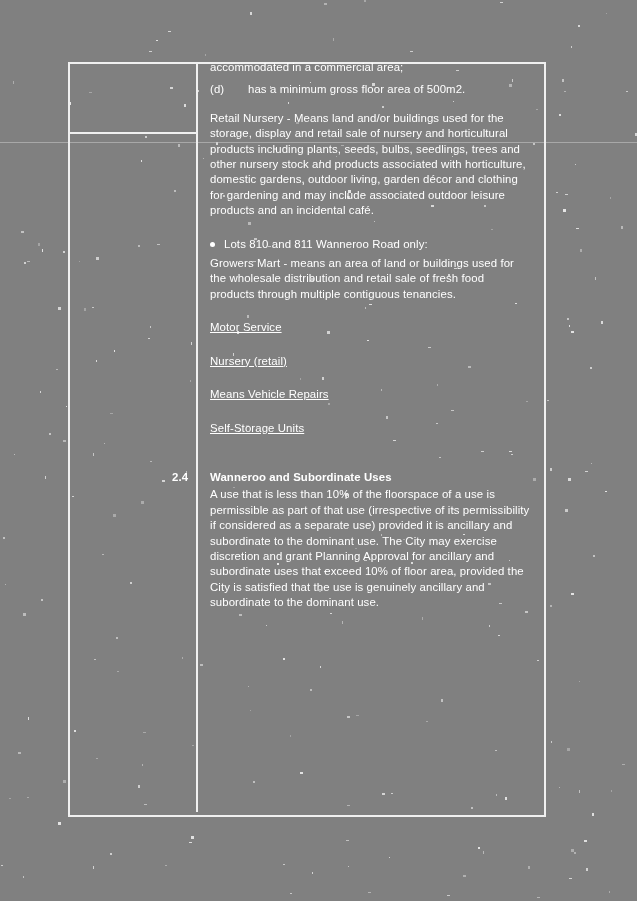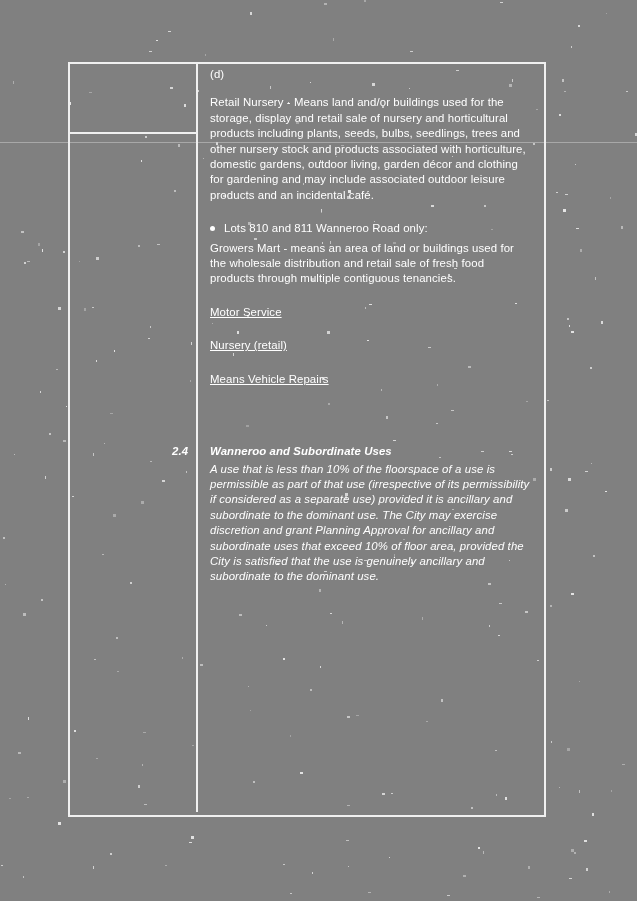--- a/index.html
+++ b/index.html
@@ -106,22 +106,21 @@
     left: 0;
     top: 5px;
     width: 5px;
     height: 5px;
     border-radius: 50%;
     background: #ffffff;
   }
 
   .numbered {
     position: relative;
-    margin-top: 32px;
-    font-style: italic;
+    margin-top: 16px;
   }
   .numbered .num {
     position: absolute;
     left: -38px;
     top: 0;
     font-weight: bold;
   }
   .numbered .head {
     font-weight: bold;
     margin-bottom: 2px;
@@ -397,26 +396,28 @@
 
 <div class="crease"></div>
 
 <div class="doc-frame"></div>
 <div class="col-rule"></div>
 <div class="row-rule"></div>
 
 <div class="content">
 
   <div class="para tight">
+    <div>accommodated in a commercial area;</div>
   </div>
 
   <div class="spacer-sm"></div>
 
   <div class="hang">
     <div class="lbl">(d)</div>
+    <div class="txt">has a minimum gross floor area of 500m2.</div>
   </div>
 
   <div class="spacer-lg"></div>
 
   <div class="para">Retail Nursery - Means land and/or buildings used for the storage, display and retail sale of nursery and horticultural products including plants, seeds, bulbs, seedlings, trees and other nursery stock and products associated with horticulture, domestic gardens, outdoor living, garden décor and clothing for gardening and may include associated outdoor leisure products and an incidental café.</div>
 
   <div class="spacer-sm"></div>
 
   <div class="bullet-block">
     <span class="bullet-dot"></span>
@@ -425,20 +426,21 @@
   <div class="para">Growers Mart - means an area of land or buildings used for the wholesale distribution and retail sale of fresh food products through multiple contiguous tenancies.</div>
 
   <div class="spacer-sm"></div>
 
   <div class="para u">Motor Service</div>
   <div class="spacer-sm"></div>
   <div class="para u">Nursery (retail)</div>
   <div class="spacer-sm"></div>
   <div class="para u">Means Vehicle Repairs</div>
   <div class="spacer-sm"></div>
+  <div class="para u">Self-Storage Units</div>
 
   <div class="spacer-sm"></div>
 
 
   <div class="numbered">
     <div class="num">2.4</div>
     <div class="head">Wanneroo and Subordinate Uses</div>
     <div>A use that is less than 10% of the floorspace of a use is permissible as part of that use (irrespective of its permissibility if considered as a separate use) provided it is ancillary and subordinate to the dominant use. The City may exercise discretion and grant Planning Approval for ancillary and subordinate uses that exceed 10% of floor area, provided the City is satisfied that the use is genuinely ancillary and subordinate to the dominant use.</div>
   </div>
 

